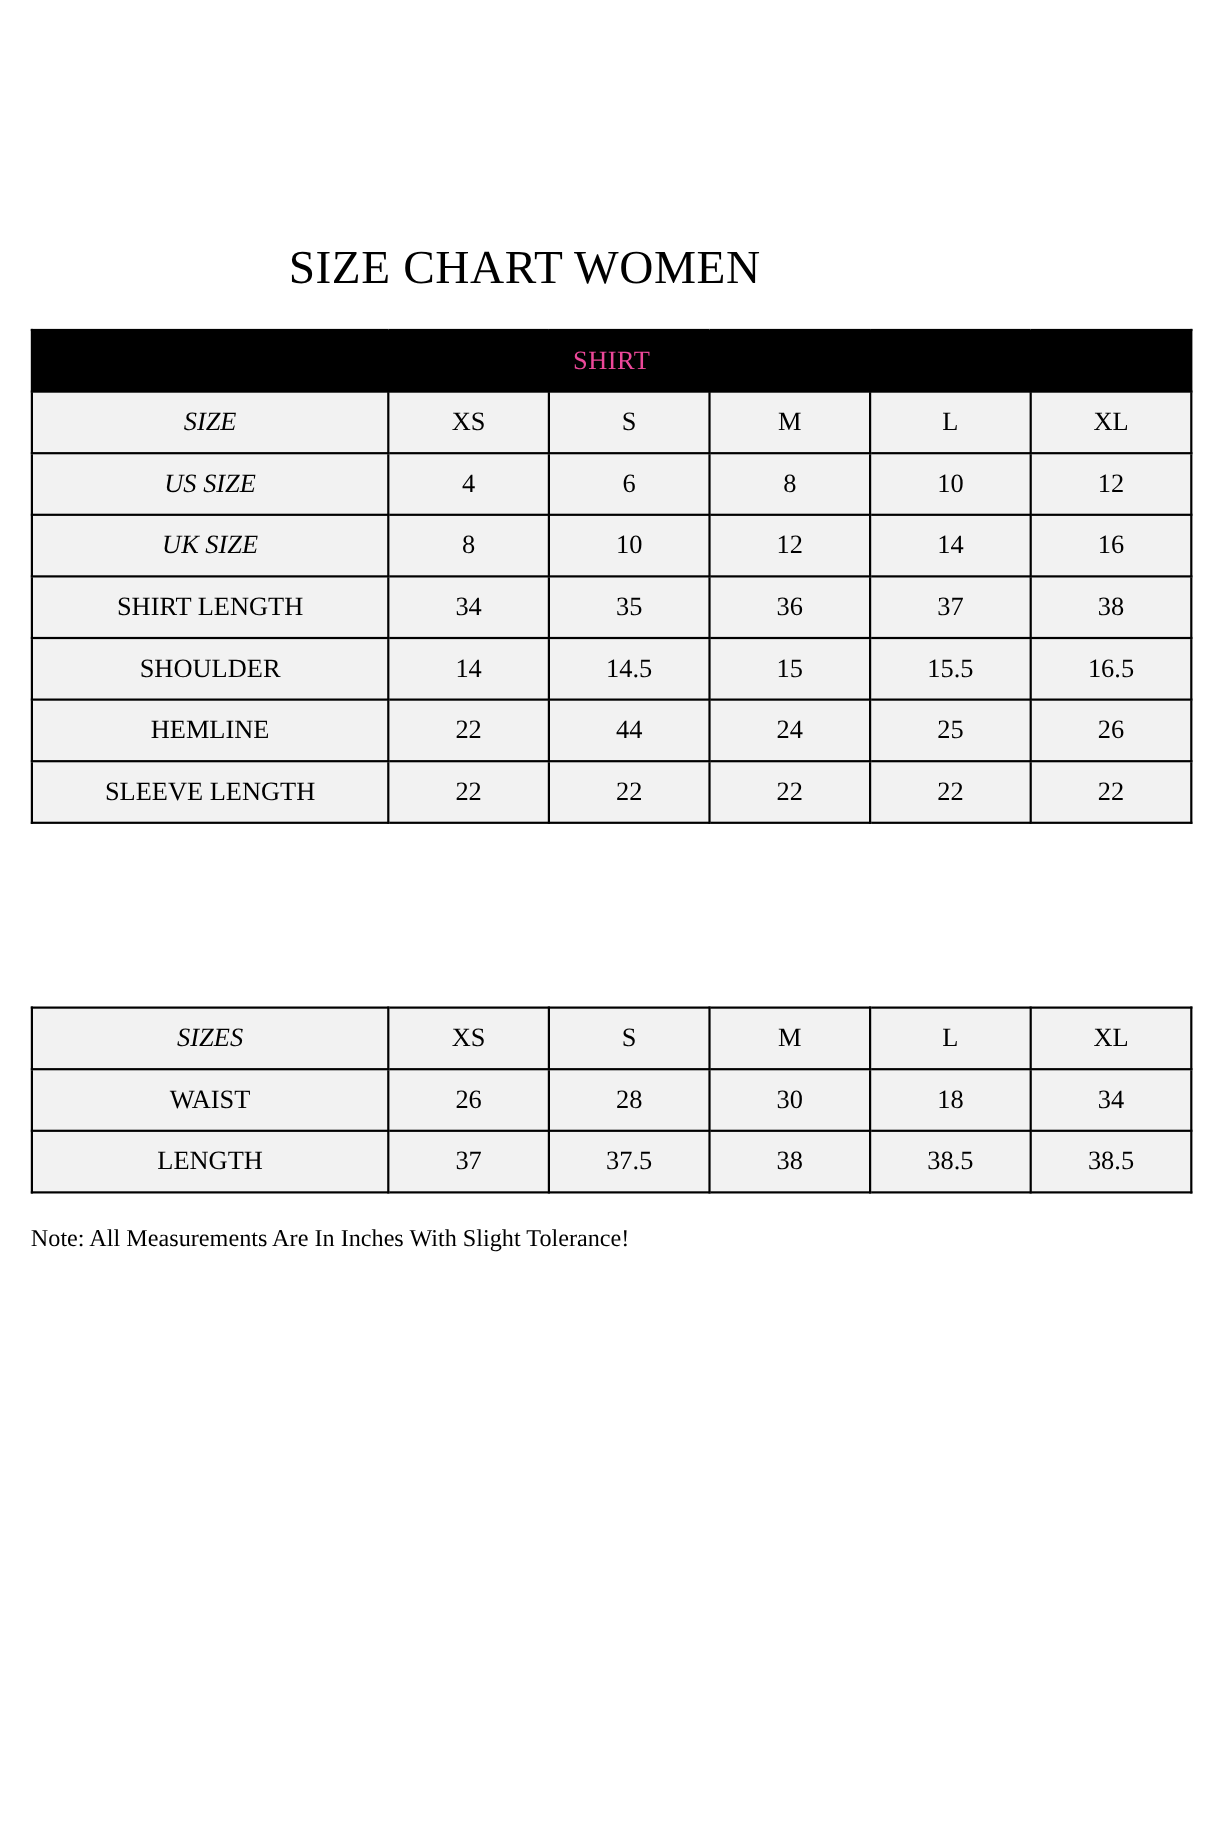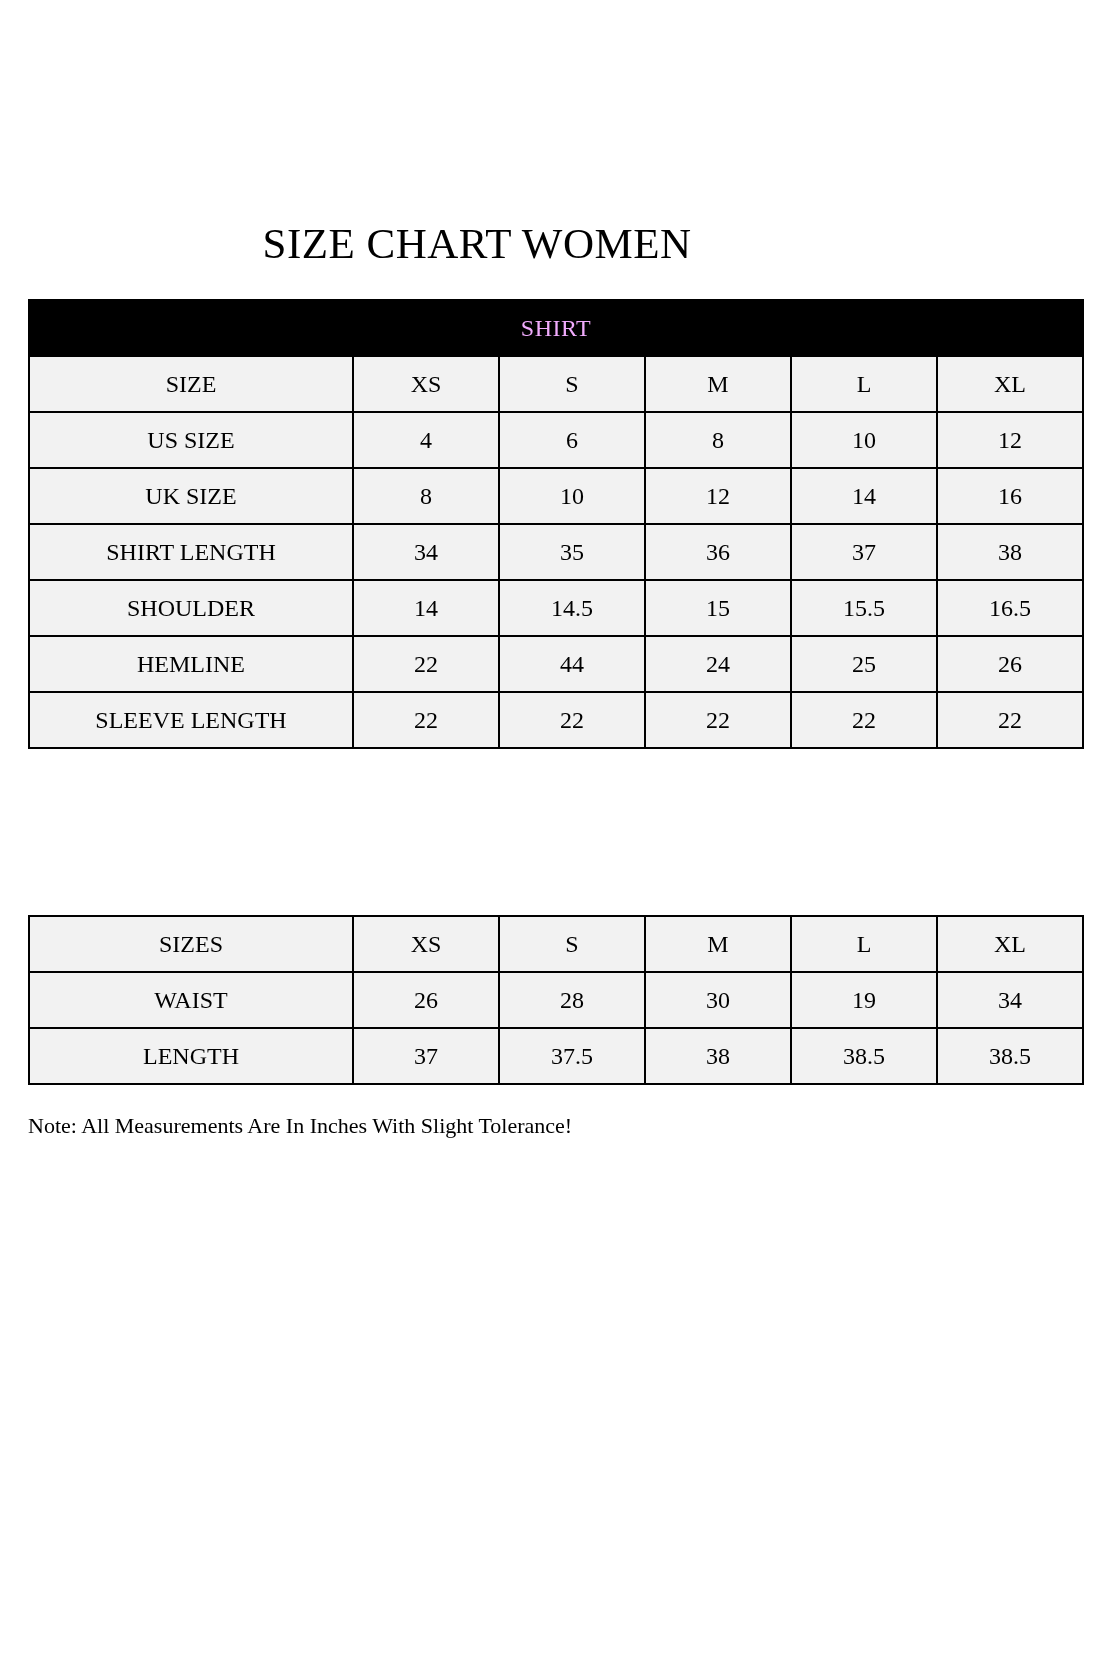--- a/index.html
+++ b/index.html
@@ -60,38 +60,39 @@
     padding: 0;
     height: 56px;
     font-size: 24px;
     font-weight: normal;
     text-align: center;
     vertical-align: middle;
     box-sizing: border-box;
   }
   .band {
     background: #000000 !important;
-    color: #f0abfc;
+    color: #ec4899;
     font-size: 38px;
     font-weight: 400;
     height: 66px;
     text-align: center;
     letter-spacing: 0.5px;
     border: 2px solid #000000;
   }
   td.label {
     text-align: left;
     padding-left: 8px;
     font-size: 23px;
   }
   td.label-bold {
     text-align: left;
     padding-left: 8px;
     font-size: 24px;
     font-weight: bold;
+    font-style: italic;
   }
   td.hdr {
     font-weight: bold;
     font-size: 25px;
   }
   td.bold-val {
     font-weight: bold;
     font-size: 24px;
   }
 
@@ -208,21 +209,21 @@
           <td class="hdr">S</td>
           <td class="hdr">M</td>
           <td class="hdr">L</td>
           <td class="hdr">XL</td>
         </tr>
         <tr>
           <td class="label">WAIST</td>
           <td>26</td>
           <td>28</td>
           <td>30</td>
-          <td>19</td>
+          <td>18</td>
           <td>34</td>
         </tr>
         <tr>
           <td class="label">LENGTH</td>
           <td>37</td>
           <td>37.5</td>
           <td>38</td>
           <td>38.5</td>
           <td>38.5</td>
         </tr>

